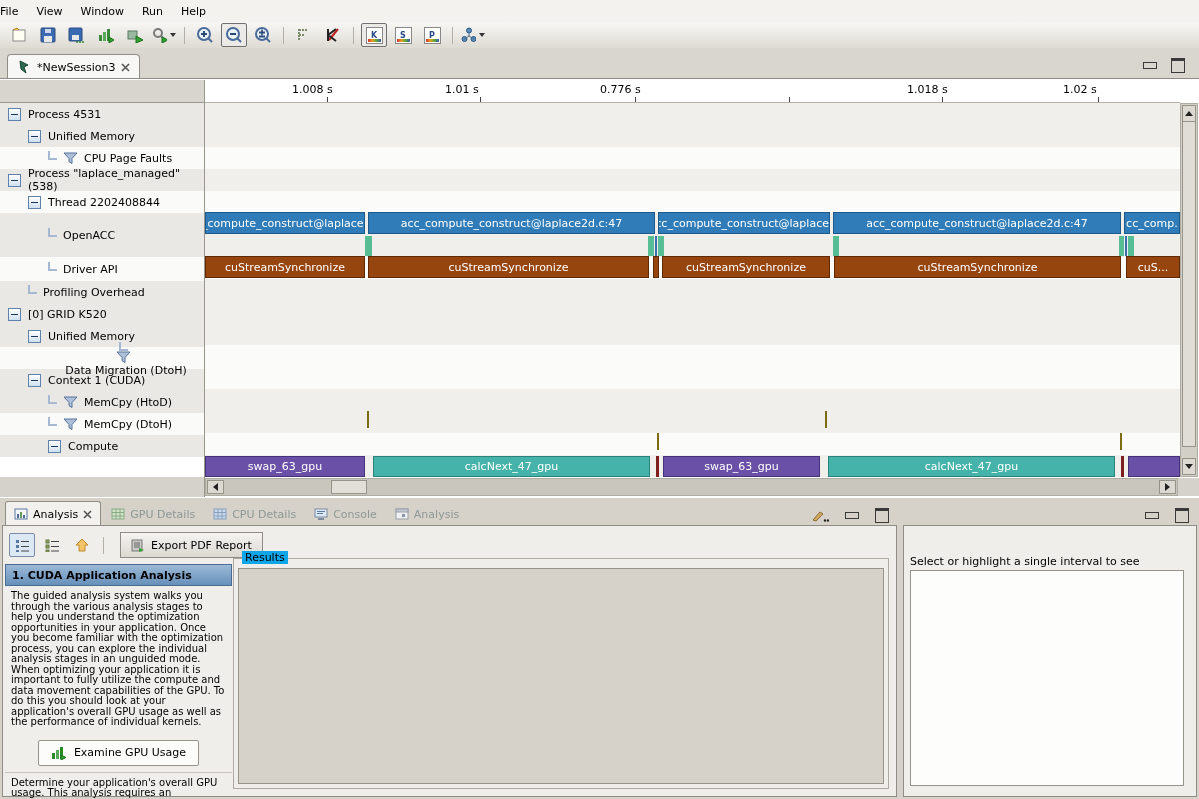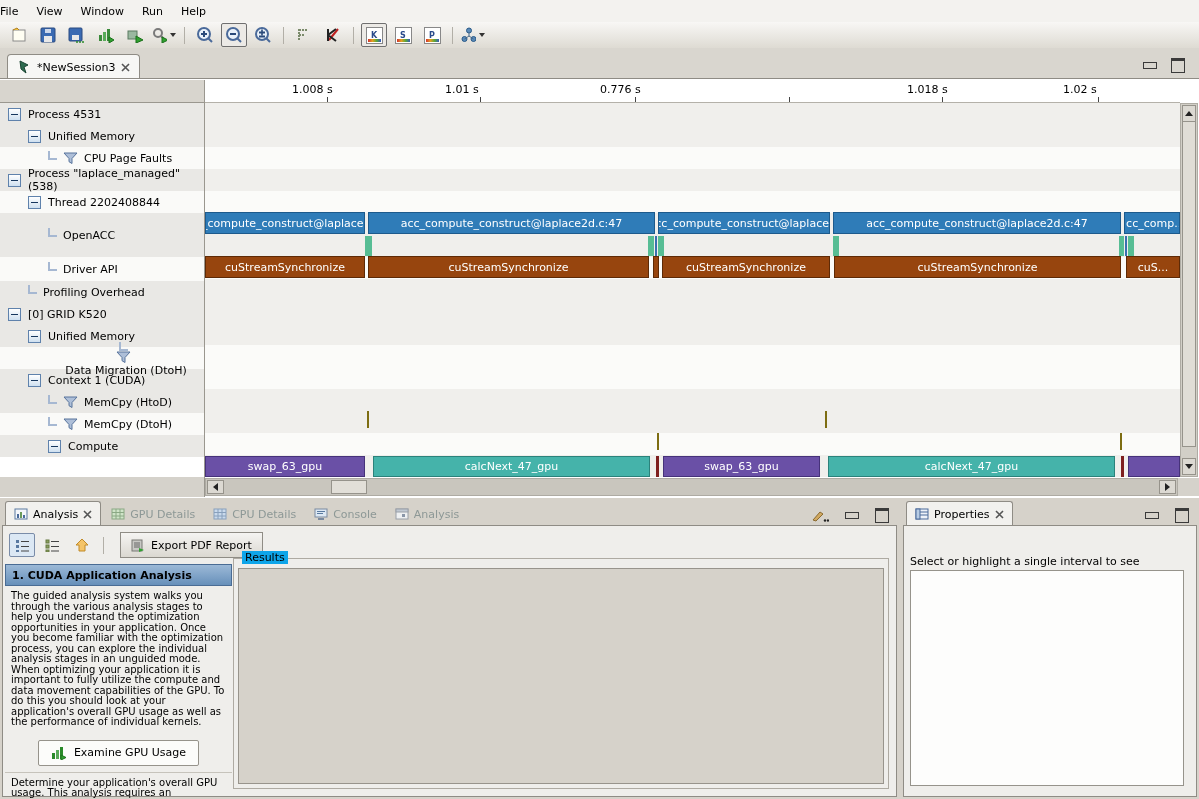--- a/index.html
+++ b/index.html
@@ -606,34 +606,20 @@
             <path d="M10 10 l5 2.5 l-5 2.5 z" fill="#30a030" stroke="#1a701a"></path>
           </svg>
         <span>Examine GPU Usage</span>
       </div>
       <div class="an-desc">Determine your application's overall GPU usage. This analysis requires an application timeline, so your application will be run once to collect it if it is not</div>
     </div>
   </div>
 </div>
 
 <div class="panel" style="left:903px;top:500px;width:294px;height:297px;">
-  <div class="ptabbar">
-    <div class="ptab active">
-      <svg width="14" height="12">
-          <rect x="1" y="1" width="12" height="10" fill="#eef2f8" stroke="#4a6a9a"></rect>
-          <line x1="1" y1="4" x2="13" y2="4" stroke="#4a6a9a"></line>
-          <line x1="1" y1="7" x2="13" y2="7" stroke="#4a6a9a"></line>
-          <rect x="1" y="1" width="4" height="10" fill="#b8cce4" stroke="#4a6a9a"></rect>
-        </svg>
-      <span>Properties</span>
-      <svg width="9" height="9">
-          <path d="M1 1 L8 8 M8 1 L1 8" stroke="#555" stroke-width="1.6"></path>
-        </svg>
-    </div>
-  </div>
   <div class="ptab-icons">
     <span class="ic-min"></span>
     <span class="ic-max"></span>
   </div>
   <div class="pcontent">
     <div class="prop-hint">Select or highlight a single interval to see properties</div>
     <div class="prop-box"></div>
   </div>
 </div>
 

